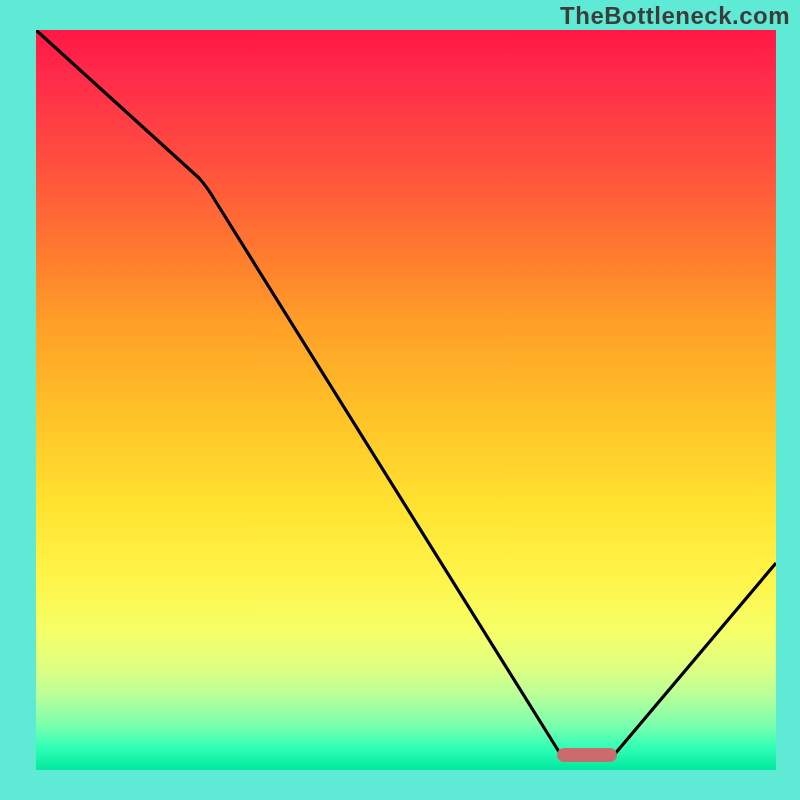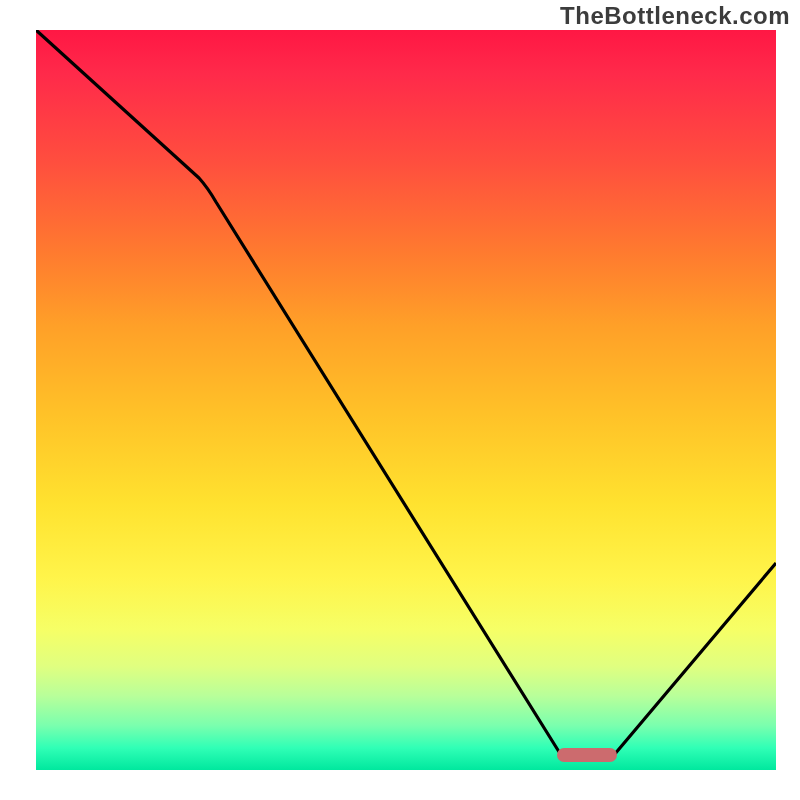--- a/index.html
+++ b/index.html
@@ -8,21 +8,21 @@
     width: 800px;
     height: 800px;
     background: #000000;
     overflow: hidden;
     font-family: Arial, Helvetica, sans-serif;
   }
   .frame {
     position: relative;
     width: 800px;
     height: 800px;
-    background: #ffffff;
+    background: #5eead4;
   }
   .watermark {
     position: absolute;
     top: 2px;
     right: 10px;
     color: #3c3c3c;
     font-size: 24px;
     font-weight: bold;
     letter-spacing: 0.5px;
     z-index: 10;

